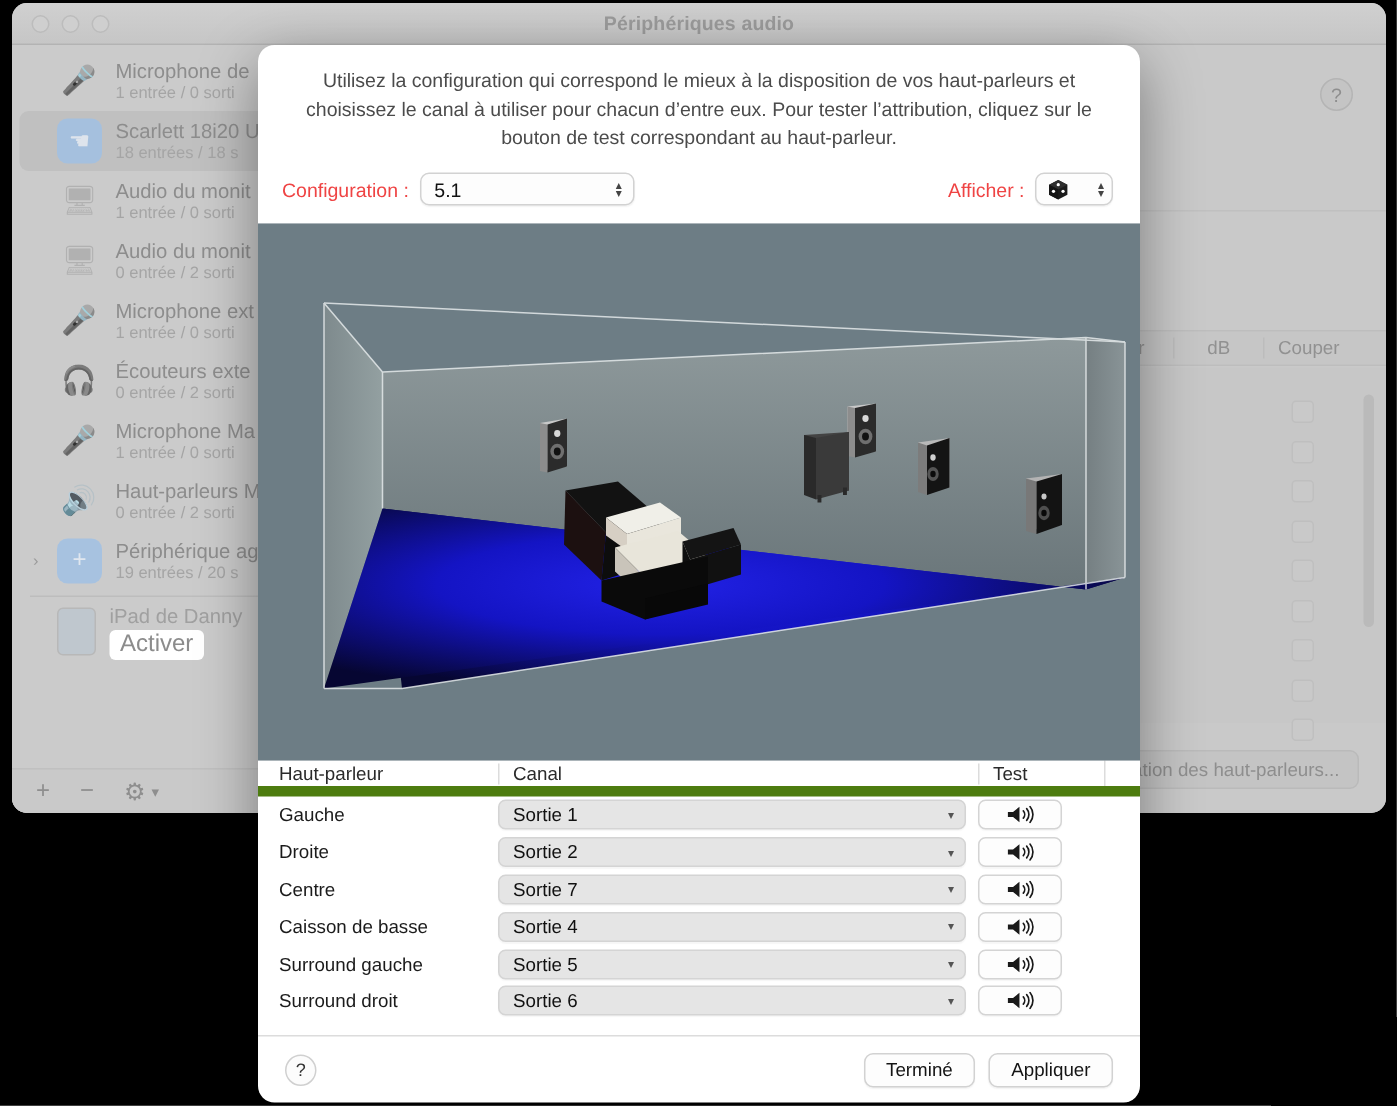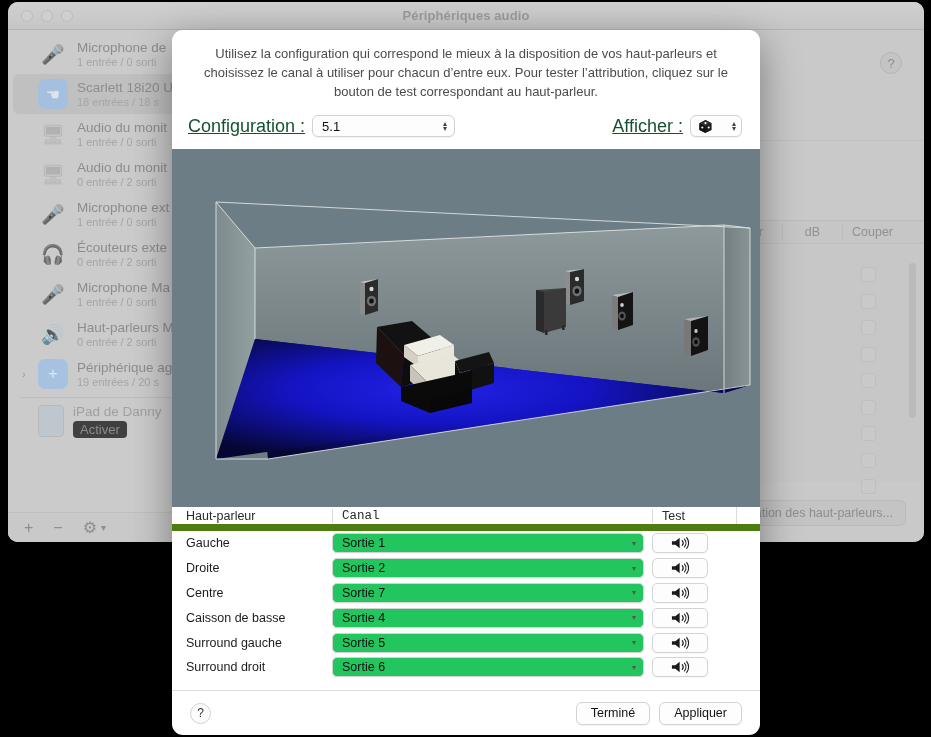--- a/index.html
+++ b/index.html
@@ -58,22 +58,22 @@
   }
   .dev-txt { min-width: 0; }
   .dev-name { font-size: 13.5px; color: #8d8d8d; white-space: nowrap; }
   .dev-sub  { font-size: 11px; color: #a5a5a5; white-space: nowrap; margin-top: 1px; }
   .dev-chev {
     position: absolute; left: 14px; font-size: 11px; color: #9a9a9a;
   }
   .sidebar-sep { height: 1px; background: #bdbdbd; margin: 3px 12px; }
   .activate-pill {
     display: inline-block; margin-top: 2px;
-    background: #404040; color: #8c8c8c;
-    font-size: 13px; padding: 1px 7px; border-radius: 4px;
+    background: #ffffff; color: #8c8c8c;
+    font-size: 16px; padding: 1px 7px; border-radius: 4px;
   }
   .sidebar-toolbar {
     position: absolute; left: 0; right: 0; bottom: 0; height: 30px;
     display: flex; align-items: center; gap: 20px;
     padding-left: 16px; border-top: 1px solid #c0c0c0;
     background: #c9c9c9; color: #8e8e8e; font-size: 16px;
   }
   .gear-grp { display: flex; align-items: center; gap: 4px; }
 
   
@@ -126,21 +126,21 @@
   .sheet-head { padding: 14px 24px 0; }
   .sheet-desc {
     font-size: 13px; line-height: 19px; color: #4b4b4b;
     text-align: center; padding: 0 6px;
   }
   .controls-row {
     display: flex; align-items: center; justify-content: space-between;
     padding: 14px 18px 12px 16px;
   }
   .ctl-grp { display: flex; align-items: center; gap: 7px; }
-  .ctl-label { font-size: 18px; color: #14532d; text-decoration: underline; }
+  .ctl-label { font-size: 13px; color: #ef4444; }
   .popup {
     display: flex; align-items: center; justify-content: space-between;
     background: #fdfdfd; border: 1px solid #d2d2d2; border-radius: 6px;
     box-shadow: 0 1px 1px rgba(0,0,0,.05);
     height: 22px; font-size: 13px; color: #111;
   }
   .popup.wide { width: 143px; padding: 0 7px 0 9px; }
   .popup.small { width: 52px; padding: 0 5px 0 7px; }
   .updown { display: flex; flex-direction: column; line-height: 5px; font-size: 8px; color: #444; }
   .cube-ico { display: block; }
@@ -152,29 +152,29 @@
   .room-svg { display: block; width: 100%; height: 100%; }
 
   
   .tbl { flex: 1; background: #fff; display: flex; flex-direction: column; }
   .tbl-head {
     display: flex; align-items: center; height: 24px;
     border-bottom: 7px solid #4d7c0f;
     font-size: 12.5px; color: #2a2a2a;
   }
   .th-spk { width: 160px; padding-left: 14px; }
-  .th-can { flex: 1; padding-left: 9px; border-left: 1px solid #dcdcdc; font-family: Liberation Mono, monospace; }
+  .th-can { flex: 1; padding-left: 9px; border-left: 1px solid #dcdcdc; }
   .th-tst { width: 84px; padding-left: 9px; border-left: 1px solid #dcdcdc; margin-left: 11px; }
   .th-end { width: 24px; border-left: 1px solid #dcdcdc; height: 100%; }
   .trow { display: flex; align-items: center; height: 24.8px; }
   .td-spk { width: 160px; padding-left: 14px; font-size: 12.5px; color: #1b1b1b; }
   .td-can { flex: 1; padding-right: 8px; }
   .sel-box {
     display: flex; align-items: center; justify-content: space-between;
-    background: #22c55e; border: 1px solid #d4d4d4; border-radius: 5px;
+    background: #e5e5e5; border: 1px solid #d4d4d4; border-radius: 5px;
     height: 20px; padding: 0 7px 0 9px; font-size: 12.5px; color: #111;
     box-shadow: 0 1px 1px rgba(0,0,0,.04);
   }
   .td-tst { width: 84px; display: flex; }
   .test-btn {
     width: 56px; height: 20px; border-radius: 5px;
     background: #fdfdfd; border: 1px solid #d4d4d4;
     box-shadow: 0 1px 1px rgba(0,0,0,.04);
     display: flex; align-items: center; justify-content: center;
   }

